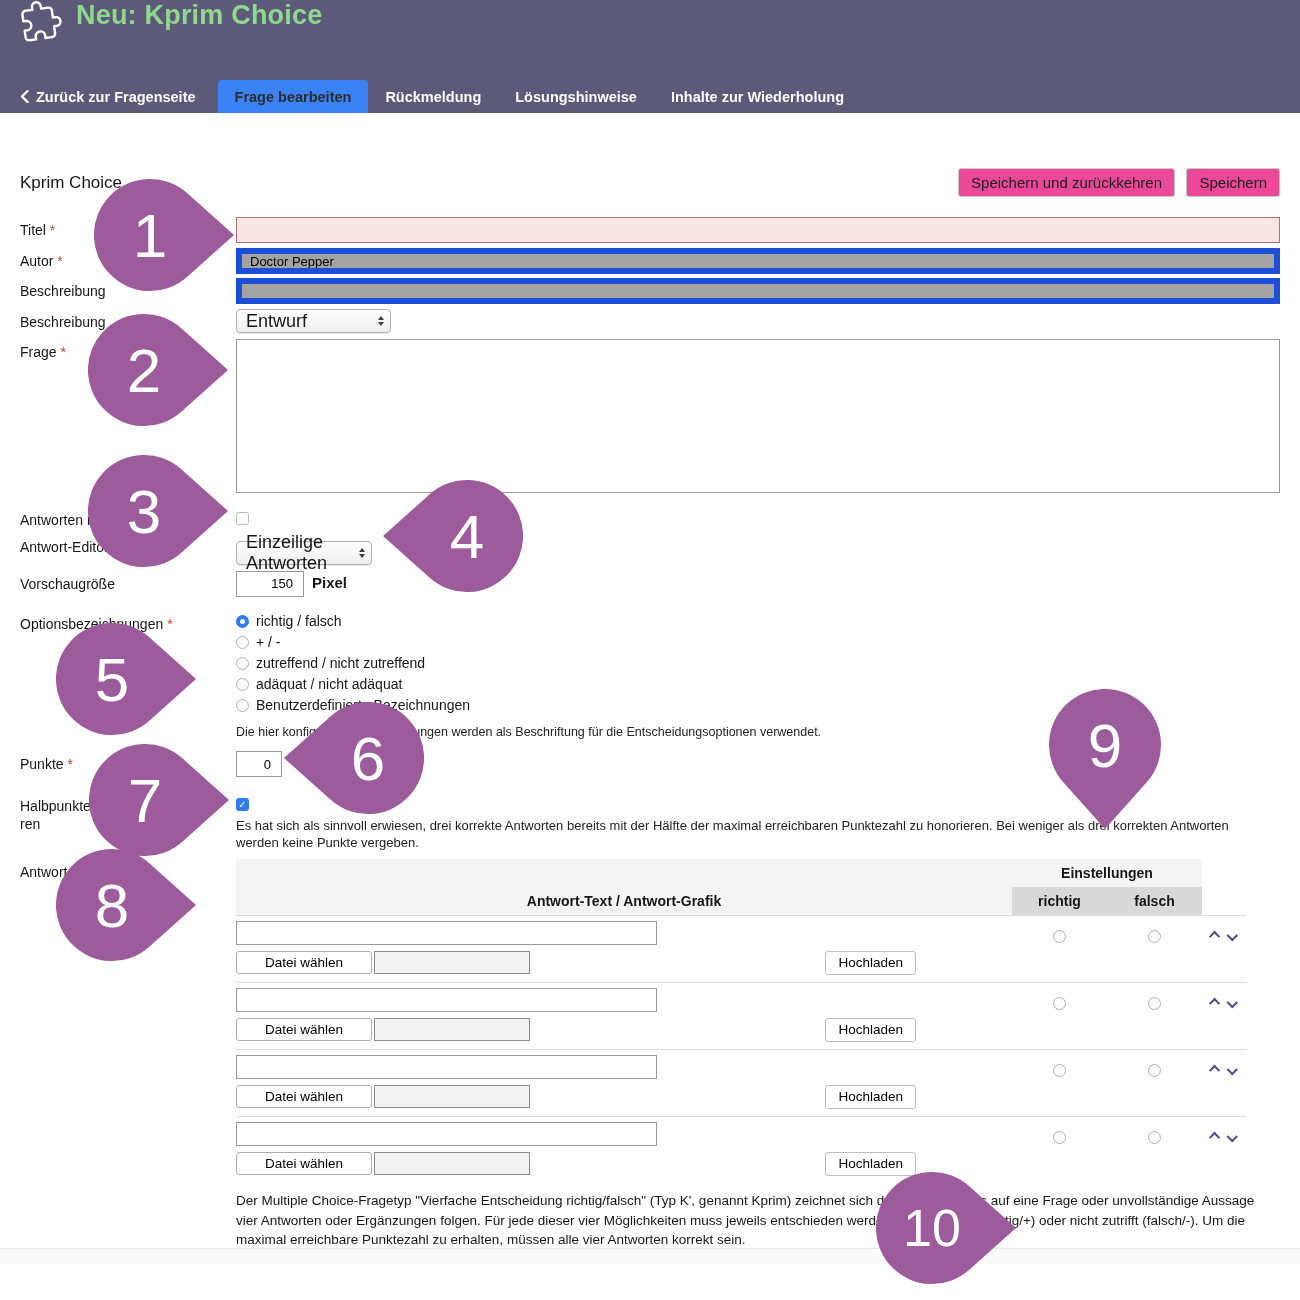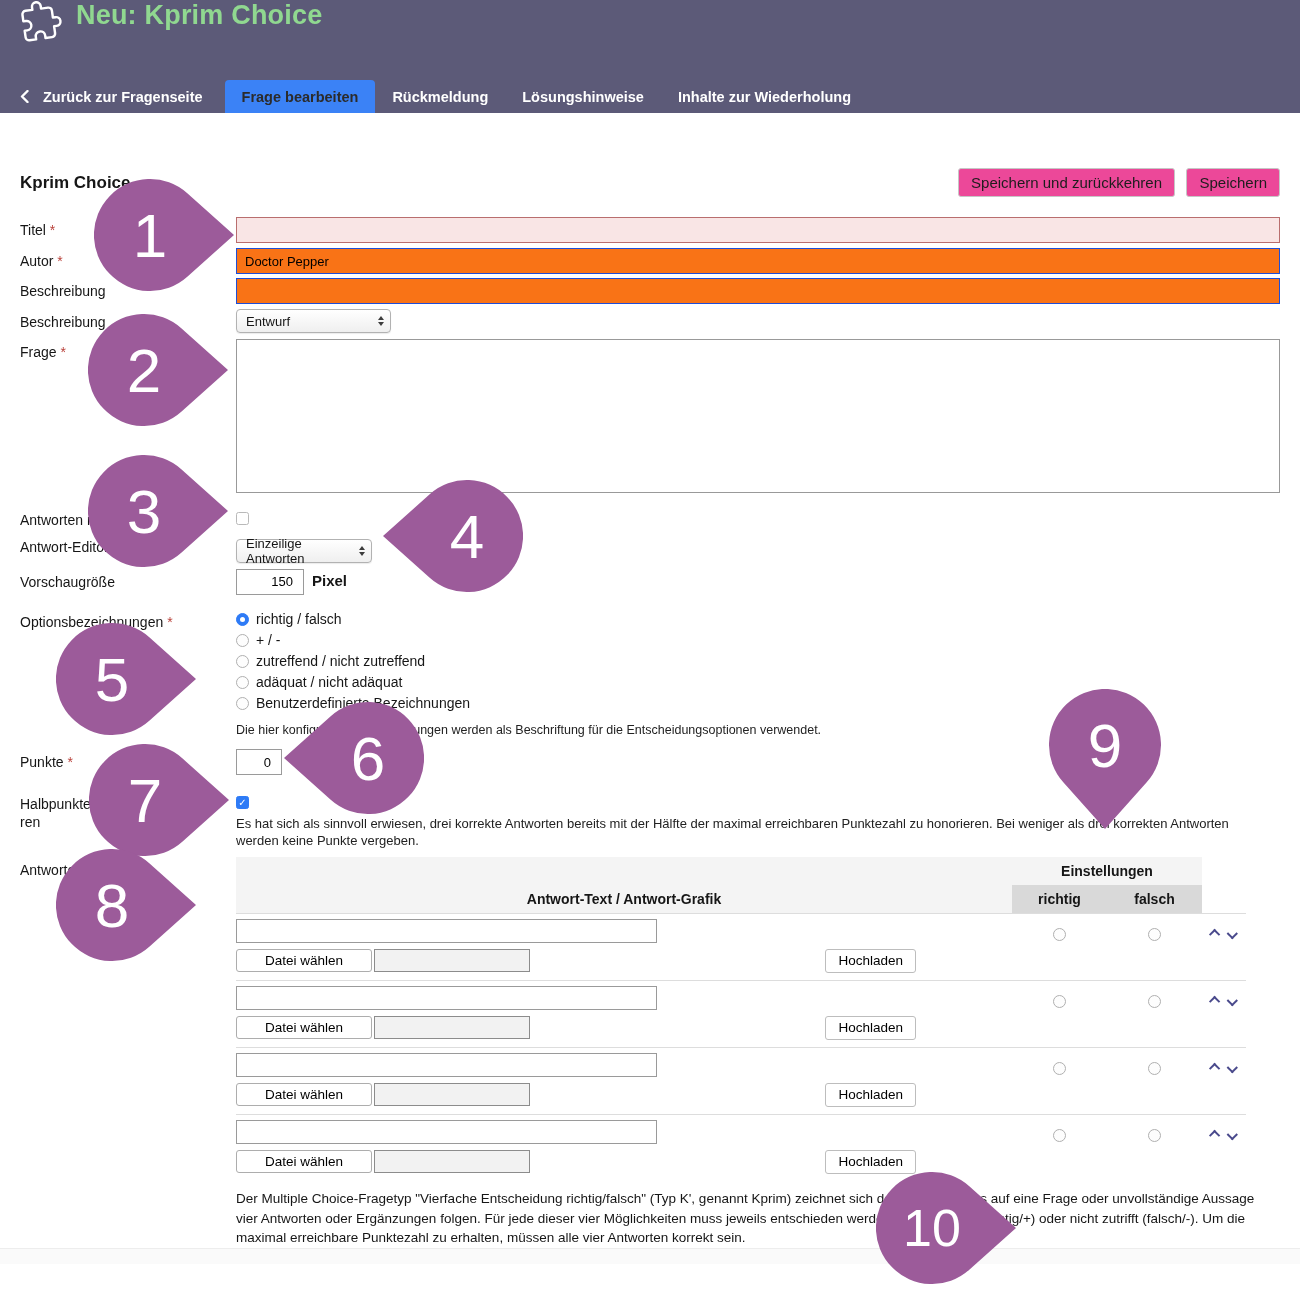--- a/index.html
+++ b/index.html
@@ -8,41 +8,41 @@
     font-family: "Liberation Sans", sans-serif;
     background:#fff; color:#161616;
     width:1300px; height:1300px; overflow:hidden; position:relative;
   }
   
   .app-header{ height:80px; background:#5c5a78; display:flex; align-items:flex-start; padding-left:20px; }
   .app-header .logo{ width:42px; height:42px; transform:rotate(-8deg); flex:0 0 auto; }
   .app-title{ color:#90d890; font-size:27px; font-weight:bold; margin-left:14px; letter-spacing:.2px; }
   
   .tab-bar{ background:#5c5a78; height:33px; display:flex; align-items:stretch; padding-left:20px; }
-  .back-link{ display:flex; align-items:center; gap:14px; color:#fff; font-size:14.5px; font-weight:bold; padding:0 14px 0 0; cursor:pointer; }
+  .back-link{ display:flex; align-items:center; gap:7px; color:#fff; font-size:14.5px; font-weight:bold; padding:0 14px 0 0; cursor:pointer; }
   .tab{ display:flex; align-items:center; color:#fff; font-size:14.5px; font-weight:bold; padding:0 17px; cursor:pointer; }
   .tab.active{ background:#3b82f6; color:#2b2b2b; border-radius:4px 4px 0 0; margin-left:8px; }
   
   .content{ padding:0 20px; }
   .form-head{ margin-top:55px; display:flex; justify-content:space-between; align-items:flex-end; }
-  .section-title{ font-size:17px; font-weight:bold; padding-bottom:4px; }
+  .section-title{ font-size:17px; font-weight:normal; padding-bottom:4px; }
   .btn{ display:inline-block; background:#ec4899; border:1px solid #c6c6c6; border-radius:3px; padding:5px 12px; font-size:15px; color:#1d1d1d; font-family:inherit; cursor:pointer; }
   .btn + .btn{ margin-left:7px; }
   .rows{ margin-top:20px; }
   .frow{ display:flex; align-items:flex-start; }
   .flabel{ width:184px; margin-right:32px; font-size:14px; padding-top:5px; overflow-wrap:break-word; line-height:1.25; }
   .req{ color:#b9413a; }
   .ffield{ flex:1; min-width:0; }
-  .tinput{ width:100%; height:26px; border:1px solid #1d4ed8; padding:0 8px; font-size:13px; font-family:inherit; background:#f97316; }
+  .tinput{ width:100%; height:26px; border:6px solid #1d4ed8; padding:0 8px; font-size:13px; font-family:inherit; background:#a3a3a3; }
   .tinput.error{ background:#f9e5e5; border:1px solid #b96e6e; }
   textarea.tarea{ width:100%; height:154px; border:1px solid #999; font-family:inherit; font-size:13px; padding:6px 8px; resize:none; background:#fff; }
   .numinput{ height:26px; border:1px solid #9a9a9a; font-size:13px; font-family:inherit; text-align:right; padding:0 10px; background:#fff; }
   .w-preview{ width:68px; } .w-points{ width:46px; }
   .unit{ font-size:15px; margin-left:8px; font-weight:bold; }
-  .sel{ position:relative; display:inline-flex; align-items:center; height:24px; border:1px solid #b2b2b2; border-radius:4px; padding:0 26px 0 9px; font-size:13px; background:linear-gradient(#ffffff,#efefef); cursor:pointer; box-shadow:0 1px 1px rgba(0,0,0,.08); }
+  .sel{ position:relative; display:inline-flex; align-items:center; height:24px; border:1px solid #b2b2b2; border-radius:4px; padding:0 26px 0 9px; font-size:18px; background:linear-gradient(#ffffff,#efefef); cursor:pointer; box-shadow:0 1px 1px rgba(0,0,0,.08); }
   .stepper{ position:absolute; right:6px; top:50%; transform:translateY(-50%); display:flex; flex-direction:column; align-items:center; }
   .stepper .tri-up{ width:0; height:0; border-left:3.5px solid transparent; border-right:3.5px solid transparent; border-bottom:4.5px solid #3c3c3c; margin-bottom:2px; }
   .stepper .tri-dn{ width:0; height:0; border-left:3.5px solid transparent; border-right:3.5px solid transparent; border-top:4.5px solid #3c3c3c; }
   .help{ font-size:12.5px; color:#222; margin-top:10px; line-height:1.35; }
   .cb{ width:13px; height:13px; border:1px solid #b9b9b9; border-radius:2.5px; background:#fff; display:inline-flex; align-items:center; justify-content:center; cursor:pointer; margin-top:5px; }
   .cb.checked{ background:#2e7bf6; border-color:#2e7bf6; color:#fff; font-size:10px; line-height:1; }
   .radio{ width:13px; height:13px; border-radius:50%; border:1px solid #b0b0b0; background:#fdfdfd; display:inline-flex; align-items:center; justify-content:center; cursor:pointer; flex:0 0 auto; }
   .radio.sel-on{ background:#2e7bf6; border-color:#2e7bf6; }
   .radio.sel-on i{ width:5px; height:5px; background:#fff; border-radius:50%; }
   .optline{ display:flex; align-items:center; gap:7px; height:21px; font-size:14px; }

